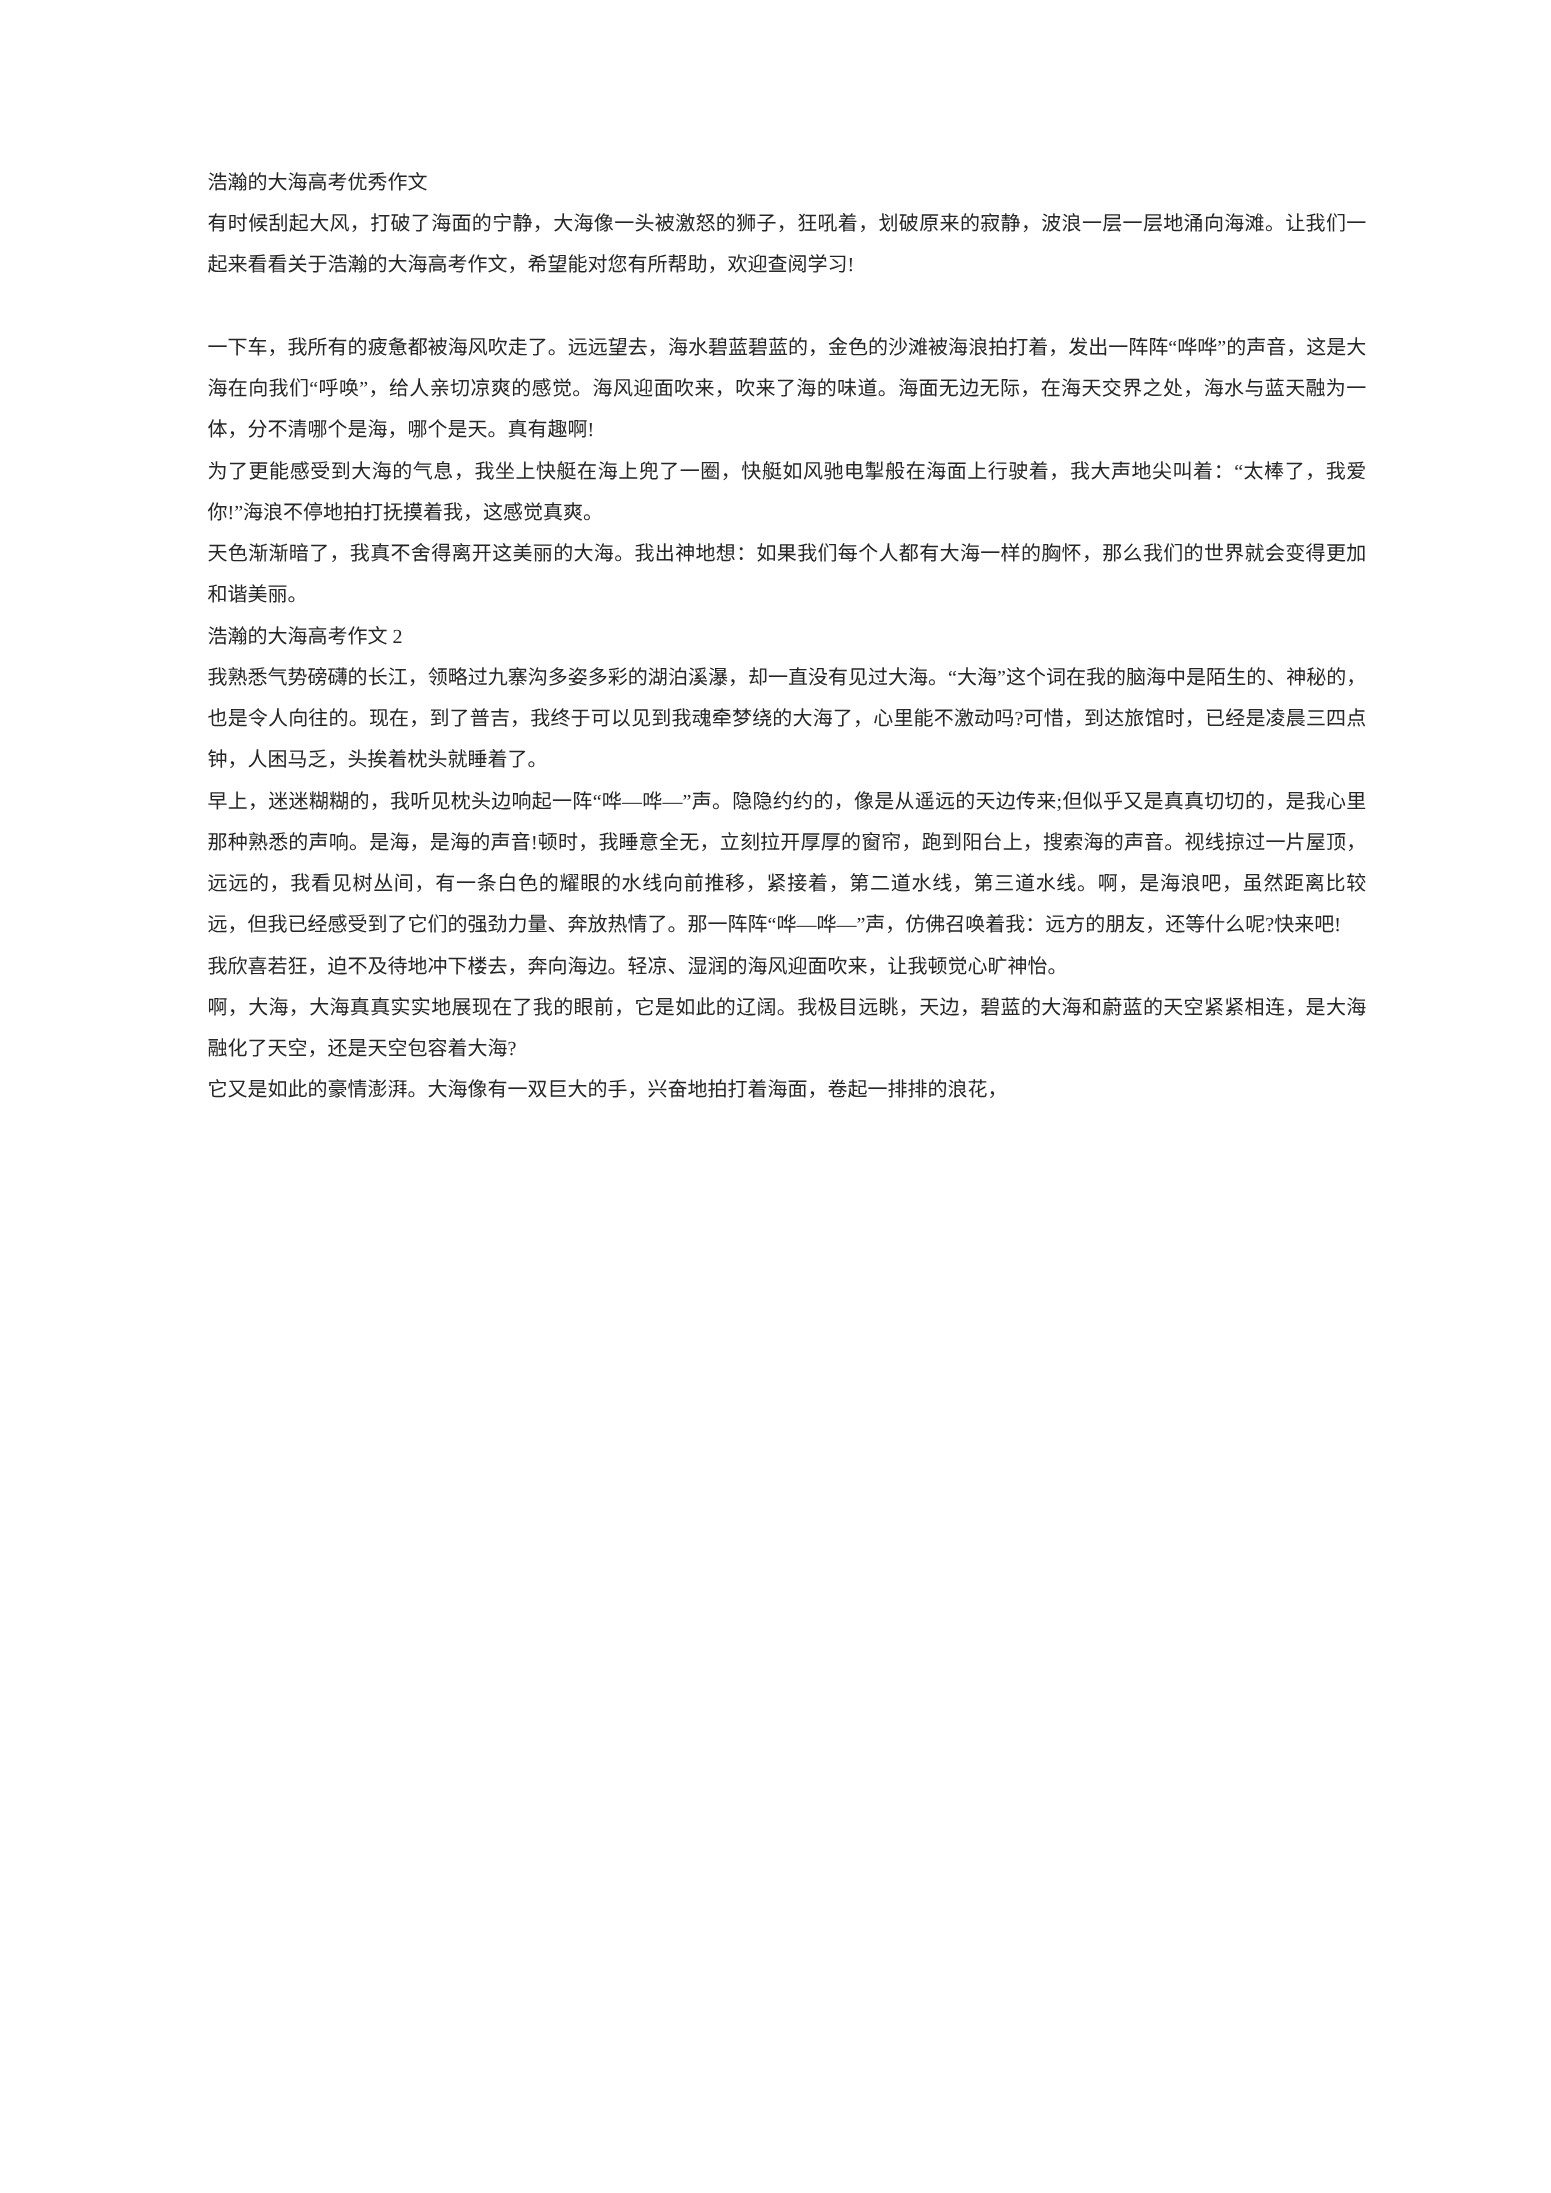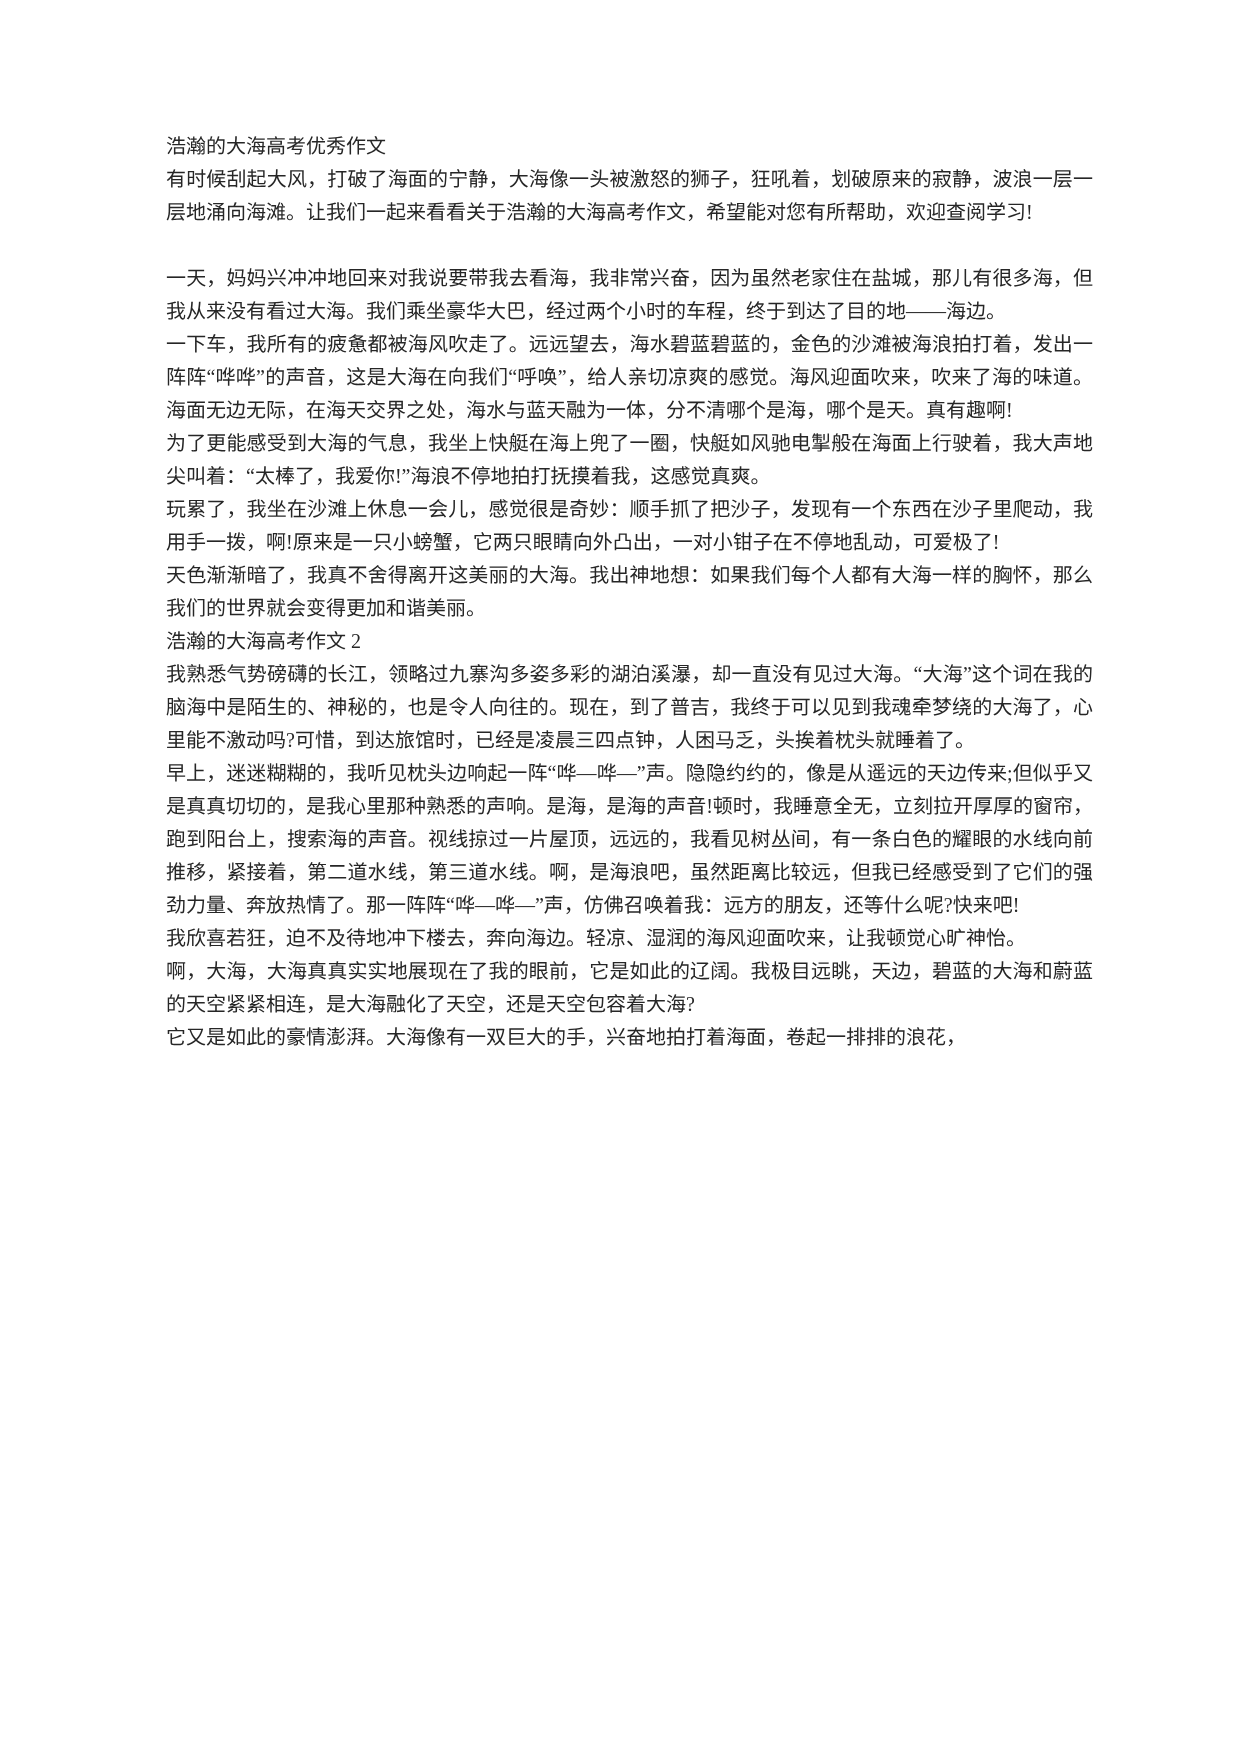--- a/index.html
+++ b/index.html
@@ -14,21 +14,21 @@
     height: 1754px;
     background: #ffffff;
     overflow: hidden;
     font-family: "Liberation Serif", "DejaVu Serif", serif;
   }
   .content {
     box-sizing: border-box;
     width: 100%;
     padding: 130px 148px 0 166px;
     color: #262626;
-    font-size: 20px;
+    font-size: 16px;
     line-height: 33px;
     text-align: justify;
   }
   .content p {
     margin: 0;
     padding: 0;
   }
   .blank-line {
     height: 33px;
   }
@@ -38,24 +38,22 @@
 
 <div class="page">
   <div class="content">
 
     <p>浩瀚的大海高考优秀作文</p>
 
     <p>有时候刮起大风，打破了海面的宁静，大海像一头被激怒的狮子，狂吼着，划破原来的寂静，波浪一层一层地涌向海滩。让我们一起来看看关于浩瀚的大海高考作文，希望能对您有所帮助，欢迎查阅学习!</p>
 
     <div class="blank-line"></div>
 
-    <p>一天，妈妈兴冲冲地回来对我说要带我去看海，我非常兴奋，因为虽然老家住在盐城，那儿有很多海，但我从来没有看过大海。我们乘坐豪华大巴，经过两个小时的车程，终于到达了目的地——海边。</p>
     <p>一下车，我所有的疲惫都被海风吹走了。远远望去，海水碧蓝碧蓝的，金色的沙滩被海浪拍打着，发出一阵阵“哗哗”的声音，这是大海在向我们“呼唤”，给人亲切凉爽的感觉。海风迎面吹来，吹来了海的味道。海面无边无际，在海天交界之处，海水与蓝天融为一体，分不清哪个是海，哪个是天。真有趣啊!</p>
     <p>为了更能感受到大海的气息，我坐上快艇在海上兜了一圈，快艇如风驰电掣般在海面上行驶着，我大声地尖叫着：“太棒了，我爱你!”海浪不停地拍打抚摸着我，这感觉真爽。</p>
-    <p>玩累了，我坐在沙滩上休息一会儿，感觉很是奇妙：顺手抓了把沙子，发现有一个东西在沙子里爬动，我用手一拨，啊!原来是一只小螃蟹，它两只眼睛向外凸出，一对小钳子在不停地乱动，可爱极了!</p>
     <p>天色渐渐暗了，我真不舍得离开这美丽的大海。我出神地想：如果我们每个人都有大海一样的胸怀，那么我们的世界就会变得更加和谐美丽。</p>
 
     <p>浩瀚的大海高考作文 2</p>
     <p>我熟悉气势磅礴的长江，领略过九寨沟多姿多彩的湖泊溪瀑，却一直没有见过大海。“大海”这个词在我的脑海中是陌生的、神秘的，也是令人向往的。现在，到了普吉，我终于可以见到我魂牵梦绕的大海了，心里能不激动吗?可惜，到达旅馆时，已经是凌晨三四点钟，人困马乏，头挨着枕头就睡着了。</p>
     <p>早上，迷迷糊糊的，我听见枕头边响起一阵“哗—哗—”声。隐隐约约的，像是从遥远的天边传来;但似乎又是真真切切的，是我心里那种熟悉的声响。是海，是海的声音!顿时，我睡意全无，立刻拉开厚厚的窗帘，跑到阳台上，搜索海的声音。视线掠过一片屋顶，远远的，我看见树丛间，有一条白色的耀眼的水线向前推移，紧接着，第二道水线，第三道水线。啊，是海浪吧，虽然距离比较远，但我已经感受到了它们的强劲力量、奔放热情了。那一阵阵“哗—哗—”声，仿佛召唤着我：远方的朋友，还等什么呢?快来吧!</p>
     <p>我欣喜若狂，迫不及待地冲下楼去，奔向海边。轻凉、湿润的海风迎面吹来，让我顿觉心旷神怡。</p>
     <p>啊，大海，大海真真实实地展现在了我的眼前，它是如此的辽阔。我极目远眺，天边，碧蓝的大海和蔚蓝的天空紧紧相连，是大海融化了天空，还是天空包容着大海?</p>
     <p>它又是如此的豪情澎湃。大海像有一双巨大的手，兴奋地拍打着海面，卷起一排排的浪花，</p>
 
   </div>

